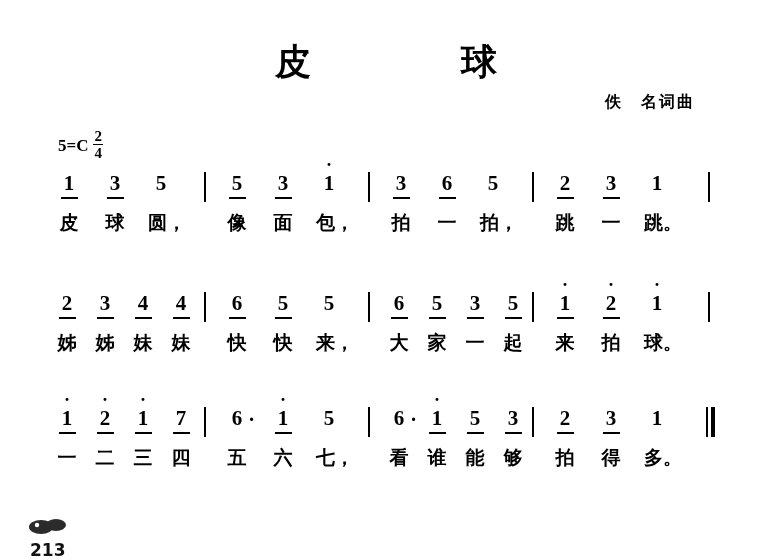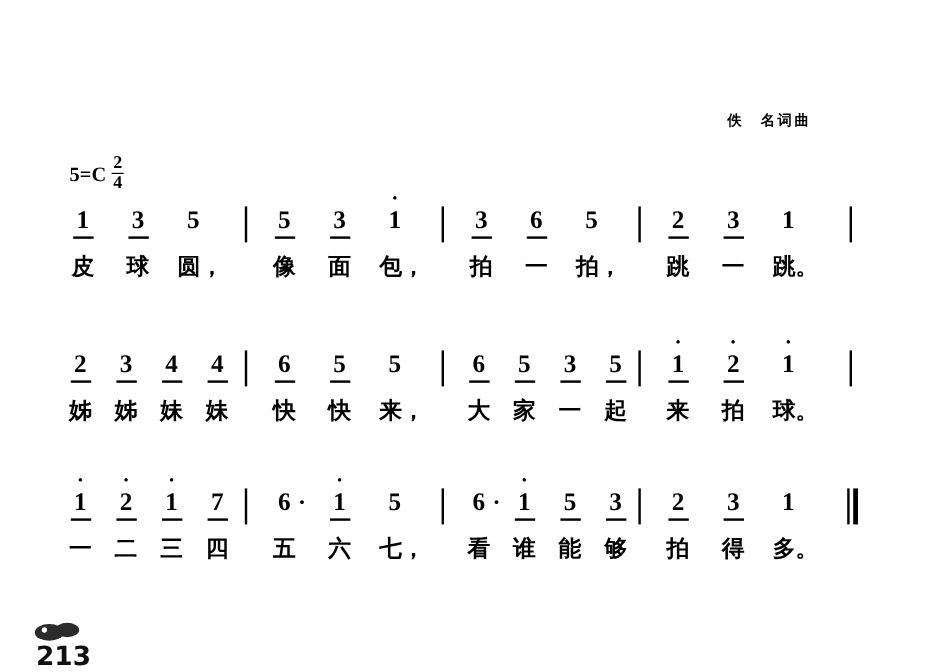--- a/index.html
+++ b/index.html
@@ -28,22 +28,22 @@
     text-align: center;
     font-size: 36px;
     font-weight: bold;
     letter-spacing: 26px;
     text-indent: 26px;
     font-family: "DejaVu Sans", sans-serif;
   }
   .credit {
     position: absolute;
     top: 92px;
-    right: 96px;
-    font-size: 12px;
+    right: 77px;
+    font-size: 16px;
     font-weight: bold;
     letter-spacing: 2px;
     font-family: "DejaVu Sans", sans-serif;
   }
   .keysig {
     position: absolute;
     top: 130px;
     left: 58px;
     font-size: 17px;
     font-weight: bold;
@@ -149,38 +149,39 @@
     font-family: "DejaVu Sans", sans-serif;
     width: 26px;
     text-align: center;
     line-height: 24px;
   }
 
   .pagefoot {
     position: absolute;
     left: 30px;
     bottom: 0px;
-    font-size: 22px;
+    font-size: 17px;
     font-weight: bold;
     color: #111;
     font-family: "DejaVu Sans", sans-serif;
   }
   .footicon {
     position: absolute;
     left: 28px;
     bottom: 22px;
     width: 40px;
     height: 22px;
   }
 </style>
 </head>
 <body>
 
 <div class="sheet">
 
+  <div class="title">皮　　球</div>
 
   <div class="credit">佚　名词曲</div>
 
   <div class="keysig">
     <span class="eq">5=C</span>
     <span class="frac">
       <span class="num">2</span>
       <span class="den">4</span>
     </span>
   </div>

